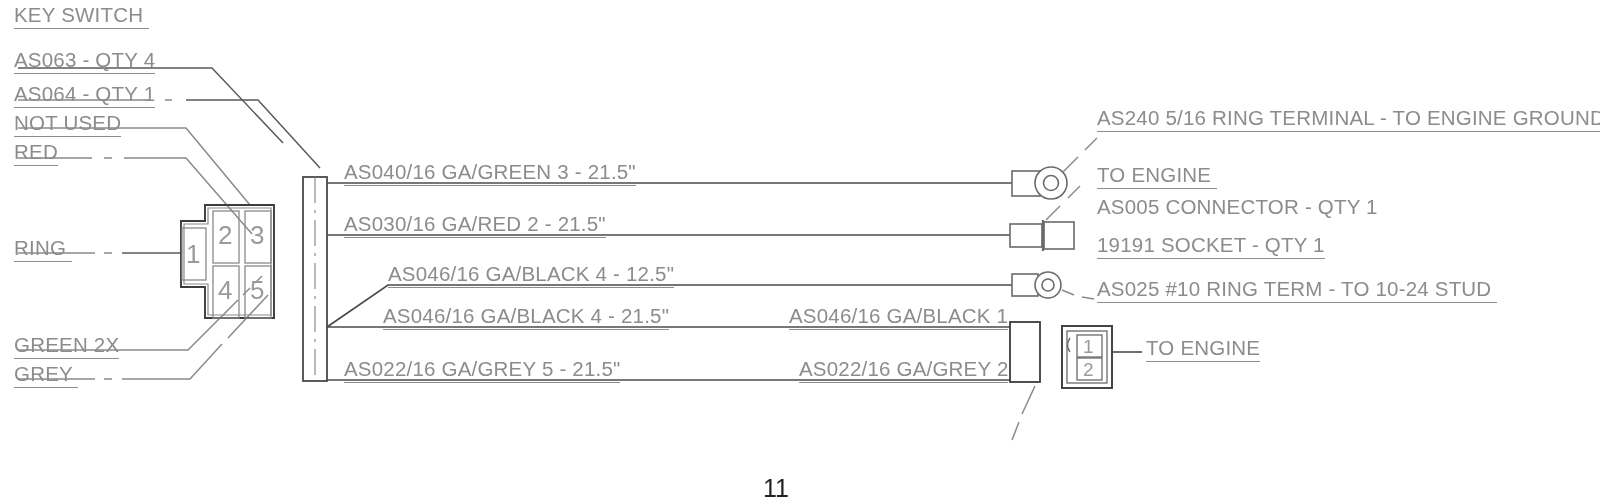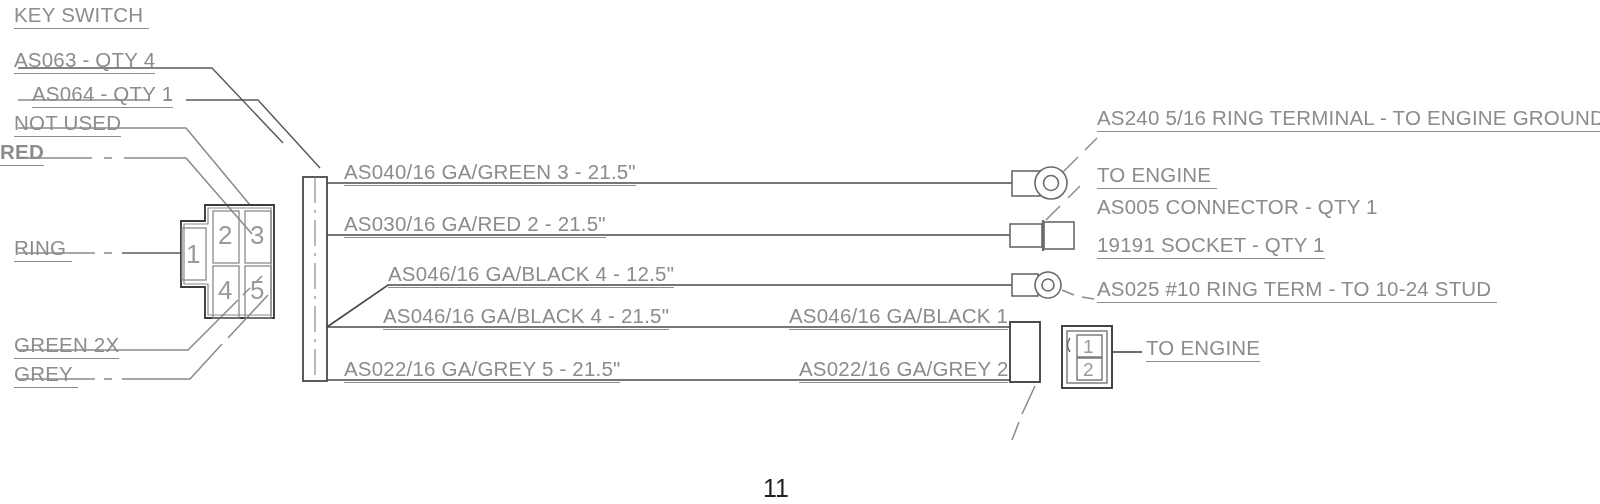--- a/index.html
+++ b/index.html
@@ -121,23 +121,23 @@
         <path d="M1035 386 L1022 414"></path>
         <path d="M1019 422 L1012 440"></path>
       </g>
 
     </g>
   </svg>
 
   <div class="lbl ul" style="left:14px;top:5px;">KEY SWITCH </div>
 
   <div class="lbl ul" style="left:14px;top:50px;">AS063 - QTY 4</div>
-  <div class="lbl ul" style="left:14px;top:84px;margin-left:18px;">AS064 - QTY 1</div>
+  <div class="lbl ul" style="left:14px;top:84px;">AS064 - QTY 1</div>
   <div class="lbl ul" style="left:14px;top:113px;">NOT USED</div>
-  <div class="lbl ul" style="left:0;top:142px;font-weight:bold;">RED</div>
+  <div class="lbl ul" style="left:14px;top:142px;">RED</div>
   <div class="lbl ul" style="left:14px;top:238px;">RING </div>
   <div class="lbl ul" style="left:14px;top:335px;">GREEN 2X</div>
   <div class="lbl ul" style="left:14px;top:364px;">GREY </div>
 
   <div class="pin" style="left:186px;top:241px;">1</div>
   <div class="pin" style="left:218px;top:222px;">2</div>
   <div class="pin" style="left:250px;top:222px;">3</div>
   <div class="pin" style="left:218px;top:277px;">4</div>
   <div class="pin" style="left:250px;top:277px;">5</div>
 

